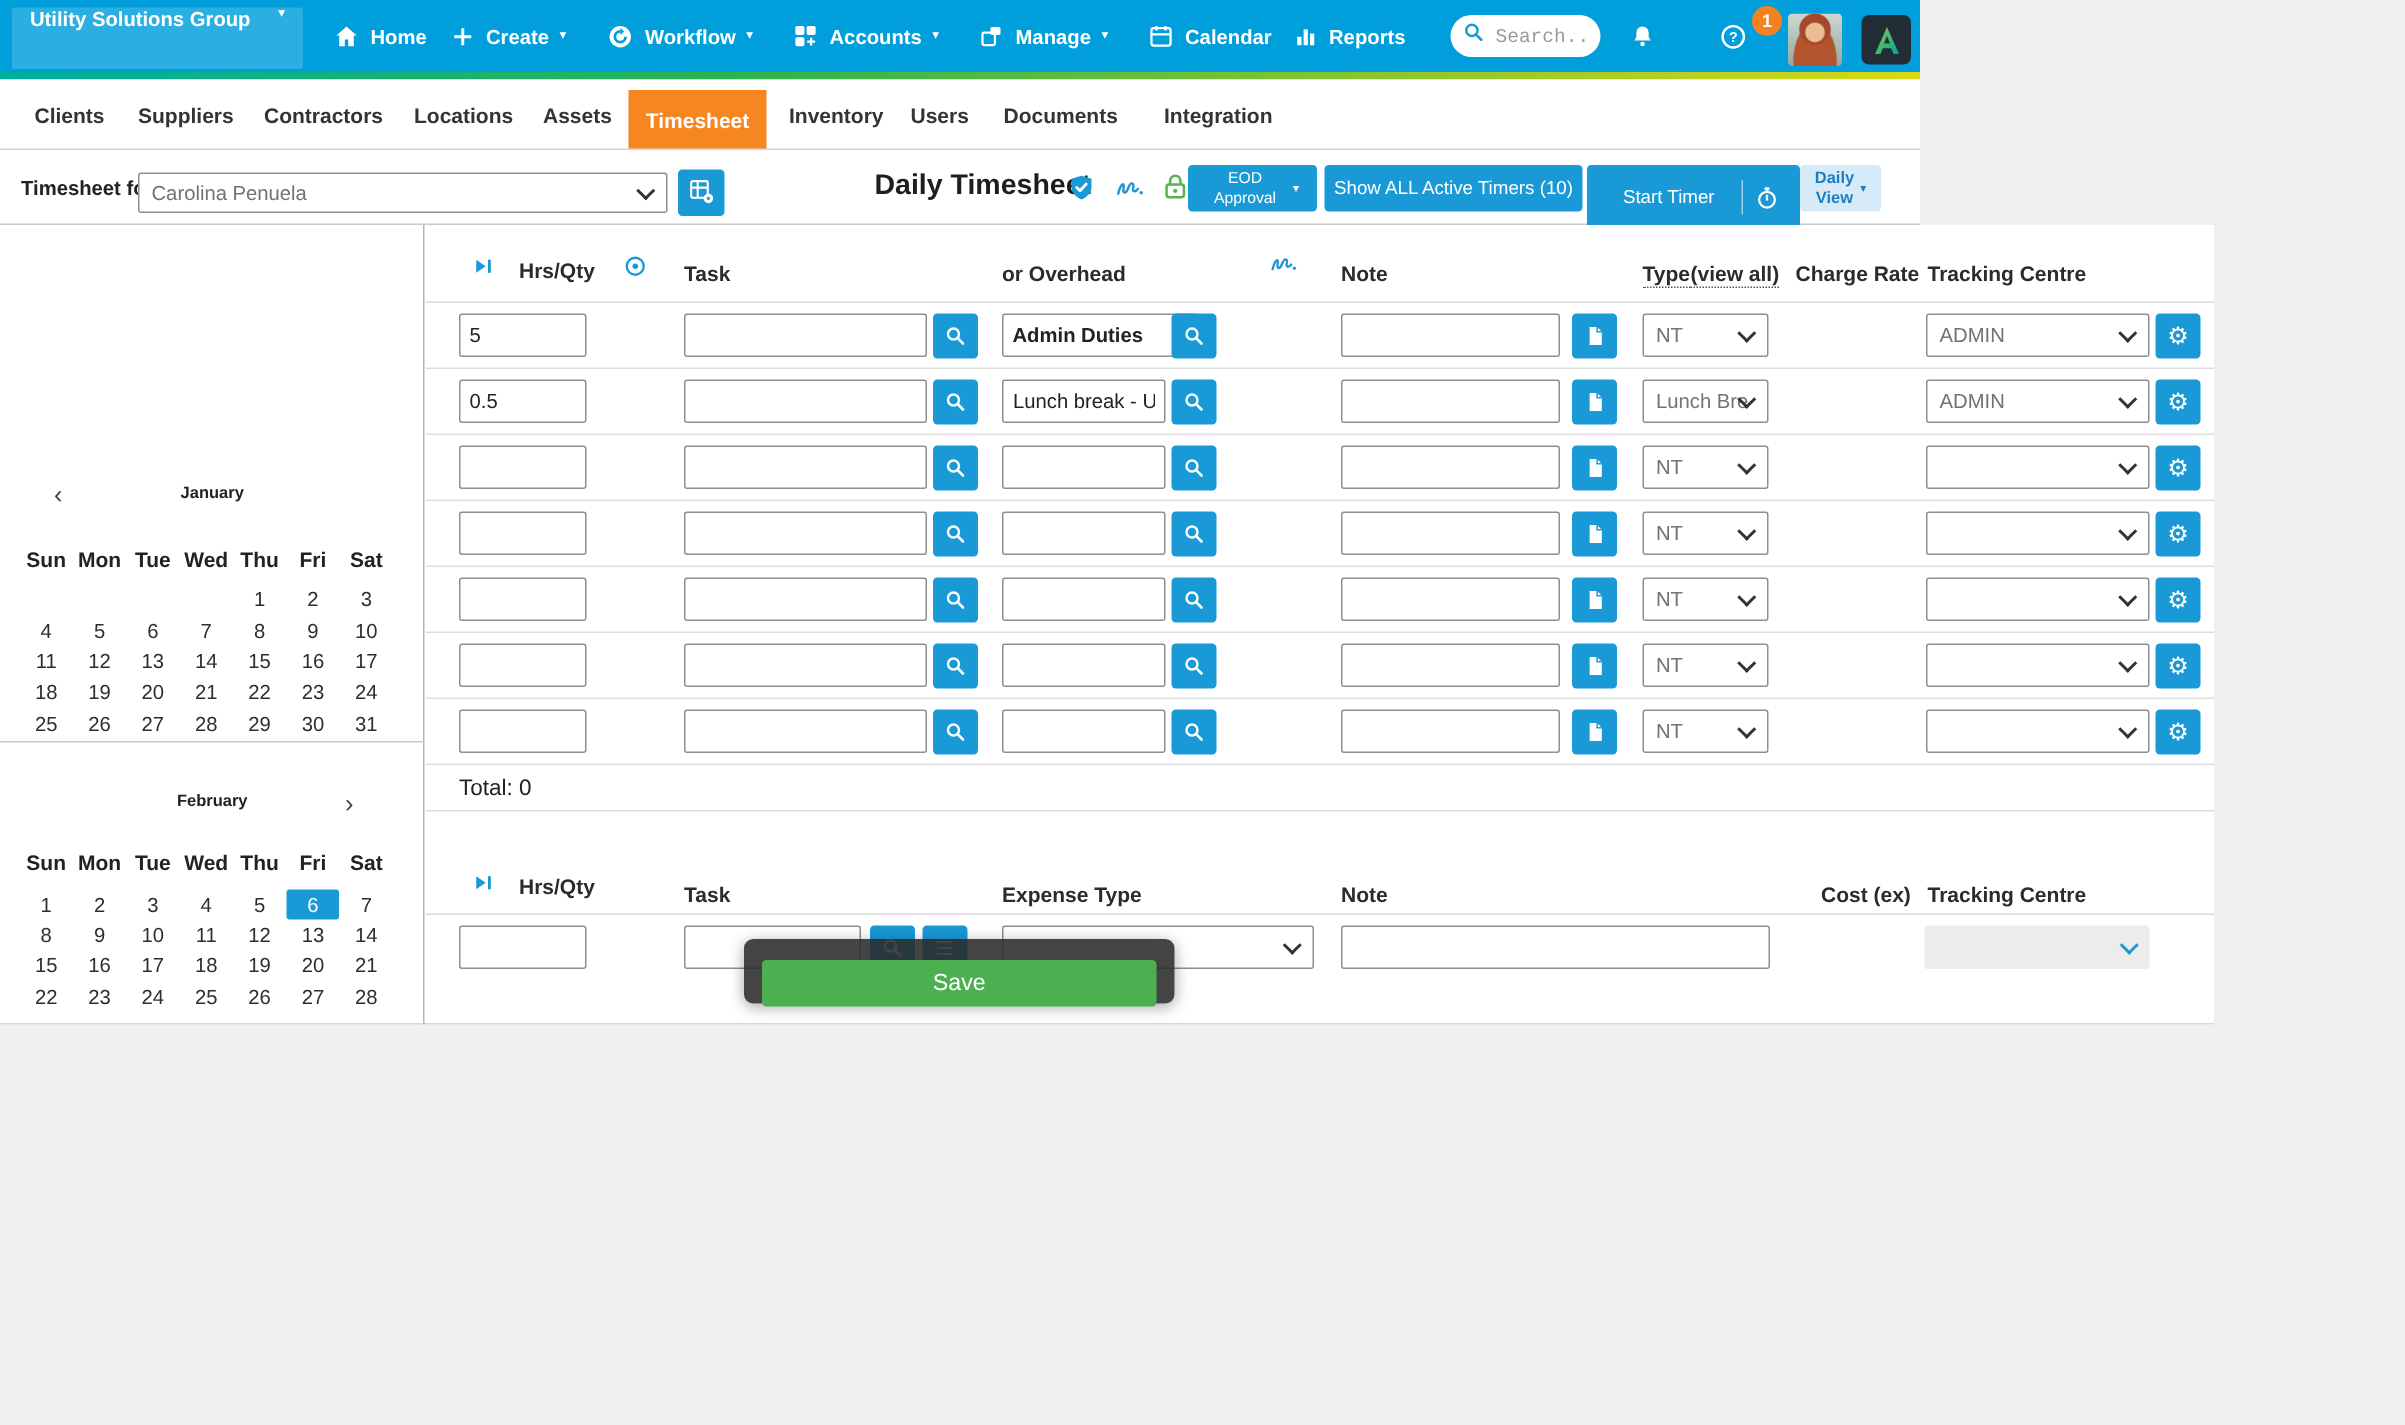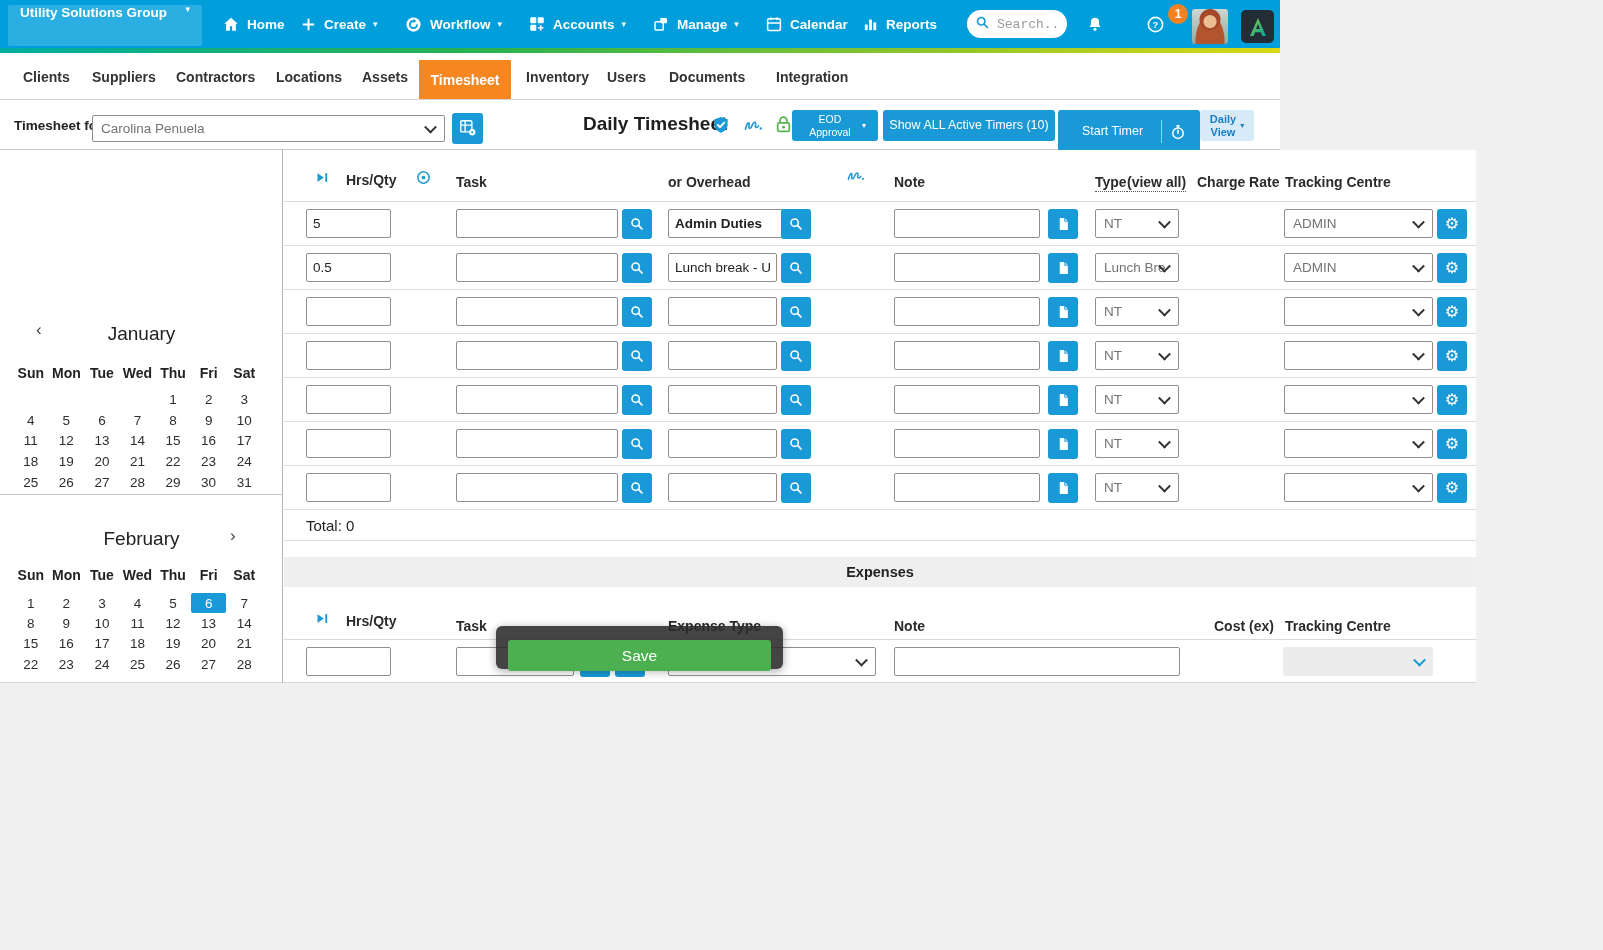--- a/index.html
+++ b/index.html
@@ -57,21 +57,21 @@
   .dview{background:#D7EAF8;color:#1B7EC2;border:none;border-radius:3px;cursor:pointer;
     display:flex;align-items:center;justify-content:center;gap:4px;font-family:"Liberation Sans",sans-serif;}
   .startgrp{display:flex;align-items:stretch;padding:6px;}
   .startgrp .seg1{flex:1;display:flex;align-items:center;justify-content:center;font-size:12.5px;}
   .startgrp .div{width:1px;background:rgba(255,255,255,.55);margin:4px 0;}
   .startgrp .seg2{width:32px;display:flex;align-items:center;justify-content:center;}
 
   
   .main{position:absolute;left:0;top:150px;width:1476px;height:533px;background:#fff;border-bottom:1px solid #d8d8d8;box-sizing:border-box;}
   .calendar{position:absolute;left:0;top:0;width:283px;height:533px;border-right:1px solid #b5b5b5;box-sizing:border-box;}
-  .cal-title{position:absolute;width:283px;text-align:center;font-size:19px;font-weight:normal;color:#222;}
+  .cal-title{position:absolute;width:283px;text-align:center;font-size:11px;font-weight:bold;color:#222;}
   .cal-arrow{position:absolute;font-size:17px;color:#444;cursor:pointer;line-height:1;}
   .cal-grid{position:absolute;left:13px;width:249px;display:grid;grid-template-columns:repeat(7,1fr);text-align:center;}
   .cal-wd{font-size:14px;font-weight:bold;color:#222;}
   .cal-d{font-size:13.5px;color:#2e2e2e;display:flex;align-items:center;justify-content:center;cursor:pointer;}
   .cal-d.sel-day{background:#1999D6;color:#fff;border-radius:2px;}
   .cal-sep{position:absolute;left:0;top:344px;width:283px;height:1px;background:#c9c9c9;}
 
   .sheet{position:absolute;left:284px;top:0;width:1192px;height:533px;}
   .shead{position:relative;height:52px;border-bottom:1px solid #d9d9d9;box-sizing:border-box;}
   .hlabel{position:absolute;top:24px;font-size:14px;font-weight:bold;color:#2b2b2b;white-space:nowrap;}
@@ -667,21 +667,20 @@
           </div>
         <button class="btn-blue sqbtn" style="left:1153px;">
             <span class="gear-glyph">⚙</span>
           </button>
       </div>
 
       <div class="totrow">
         <span>Total: 0</span>
       </div>
       <div class="gaprow"></div>
-      <div class="band">Expenses</div>
 
       <div class="exphead">
         <span class="abs" style="left:31px;top:24px;"><svg width="15" height="15" viewBox="0 0 24 24">
               <path d="M4 5l10 7-10 7z" fill="#1999D6"></path>
               <rect x="16.5" y="5" width="3" height="14" fill="#1999D6"></rect>
             </svg></span>
         <span class="hlabel" style="left:62px;top:26px;">Hrs/Qty</span>
         <span class="hlabel" style="left:172px;top:31px;">Task</span>
         <span class="hlabel" style="left:384px;top:31px;">Expense Type</span>
         <span class="hlabel" style="left:610px;top:31px;">Note</span>

